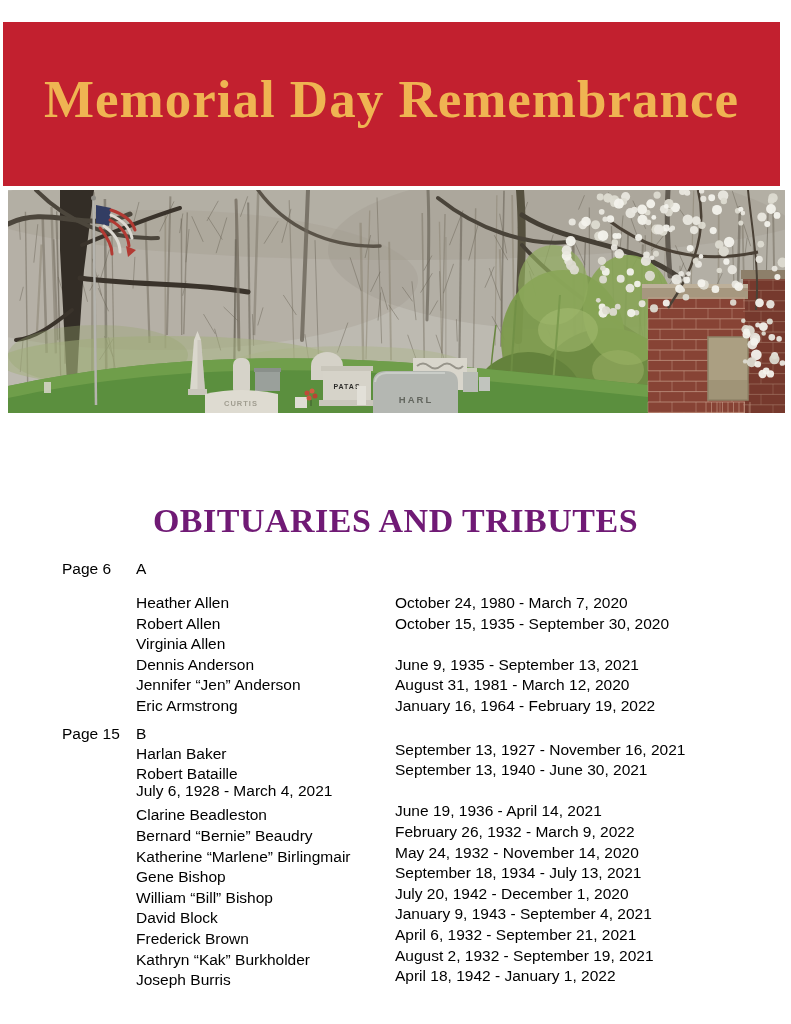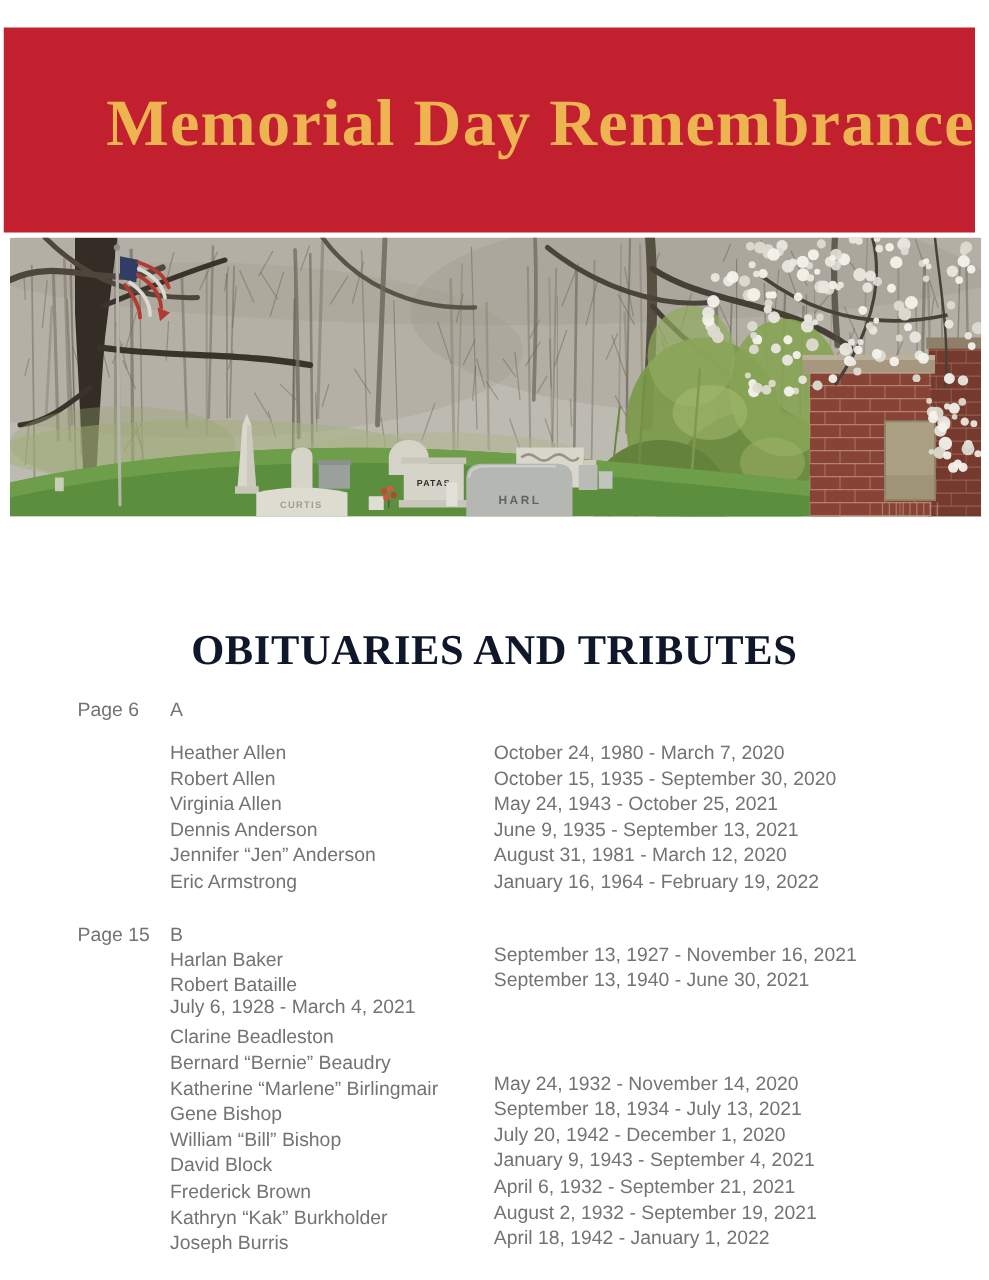--- a/index.html
+++ b/index.html
@@ -1,34 +1,34 @@
 <!DOCTYPE html>
 <html><head>
 <meta charset="utf-8">
 <style>
   html,body{margin:0;padding:0;width:791px;height:1024px;}
   body{background:#ffffff;font-family:"Liberation Sans",sans-serif;position:relative;overflow:hidden;}
   .page{position:absolute;inset:0;background:#fff;}
 
   .banner{position:absolute;top:22px;left:3px;width:777px;height:164px;
-          display:flex;align-items:center;justify-content:flex-end;box-sizing:border-box;padding-bottom:10px;}
+          display:flex;align-items:center;justify-content:center;box-sizing:border-box;padding-bottom:10px;}
   .banner h1{margin:0;font-family:"Liberation Serif",serif;font-weight:bold;font-size:53px;letter-spacing:1px;white-space:nowrap;}
 
   .photo{position:absolute;top:190px;left:8px;width:777px;height:223px;overflow:hidden;margin:0;}
   .photo svg{display:block;}
   .photo text{font-family:"Liberation Sans",sans-serif;font-weight:bold;}
 
   .section-title{position:absolute;top:502px;left:0;width:791px;margin:0;text-align:center;
                  font-family:"Liberation Serif",serif;font-weight:bold;font-size:34px;letter-spacing:.5px;}
 
   #obit-list{position:absolute;top:558px;left:62px;right:6px;color:#3a3a3a;font-size:15.5px;}
   .row{display:grid;grid-template-columns:74px 259px 1fr;height:20.6px;line-height:20.6px;white-space:nowrap;}
   .row.head{height:21px;line-height:21px;}
   .sec-a .rows{margin-top:14px;}
-  .sec-b{margin-top:21px;}
+  .sec-b{margin-top:6px;}
   .sec-b .dates{position:relative;top:-4px;}
 </style>
 </head>
 <body>
 
 <div class="page">
 
   <header class="banner" style="background: rgb(194, 32, 47);">
     <h1 style="color: rgb(239, 180, 82);">Memorial Day Remembrance</h1>
   </header>
@@ -712,44 +712,43 @@
         <rect x="0" y="268" width="622" height="3" fill="#181b14"></rect>
         <rect x="0" y="286" width="622" height="4" fill="#181b14"></rect>
         <rect x="251" y="250" width="8" height="45" fill="#181b14"></rect>
         <circle cx="255" cy="248" r="4.5" fill="#181b14"></circle>
         <rect x="620" y="237" width="9" height="58" fill="#181b14"></rect>
         <circle cx="624.5" cy="235" r="5" fill="#181b14"></circle>
       </g>
     </svg>
   </figure>
 
-  <h2 class="section-title" style="color: #0f172a;">OBITUARIES AND TRIBUTES</h2>
-
-  <main id="obit-list" style="color: #737373;">
+  <h2 class="section-title" style="color: #701a75;">OBITUARIES AND TRIBUTES</h2>
+
+  <main id="obit-list" style="color: #000000;">
       <section class="sec sec-a">
         <div class="row head">
           <span>Page 6</span>
           <span>A</span>
           <span></span>
         </div>
         <div class="rows">
           <div class="row">
             <span></span>
             <span class="name">Heather Allen</span>
             <span class="dates">October 24, 1980 - March 7, 2020</span>
           </div>
           <div class="row">
             <span></span>
             <span class="name">Robert Allen</span>
             <span class="dates">October 15, 1935 - September 30, 2020</span>
           </div>
           <div class="row">
             <span></span>
             <span class="name">Virginia Allen</span>
-            <span class="dates">May 24, 1943 - October 25, 2021</span>
           </div>
           <div class="row">
             <span></span>
             <span class="name">Dennis Anderson</span>
             <span class="dates">June 9, 1935 - September 13, 2021</span>
           </div>
           <div class="row">
             <span></span>
             <span class="name">Jennifer “Jen” Anderson</span>
             <span class="dates">August 31, 1981 - March 12, 2020</span>
@@ -778,24 +777,26 @@
             <span class="name">Robert Bataille</span>
             <span class="dates">September 13, 1940 - June 30, 2021</span>
           </div>
           <div class="row">
             <span></span>
             <span class="dates">July 6, 1928 - March 4, 2021</span>
           </div>
           <div class="row">
             <span></span>
             <span class="name">Clarine Beadleston</span>
+            <span class="dates">June 19, 1936 - April 14, 2021</span>
           </div>
           <div class="row">
             <span></span>
             <span class="name">Bernard “Bernie” Beaudry</span>
+            <span class="dates">February 26, 1932 - March 9, 2022</span>
           </div>
           <div class="row">
             <span></span>
             <span class="name">Katherine “Marlene” Birlingmair</span>
             <span class="dates">May 24, 1932 - November 14, 2020</span>
           </div>
           <div class="row">
             <span></span>
             <span class="name">Gene Bishop</span>
             <span class="dates">September 18, 1934 - July 13, 2021</span>

